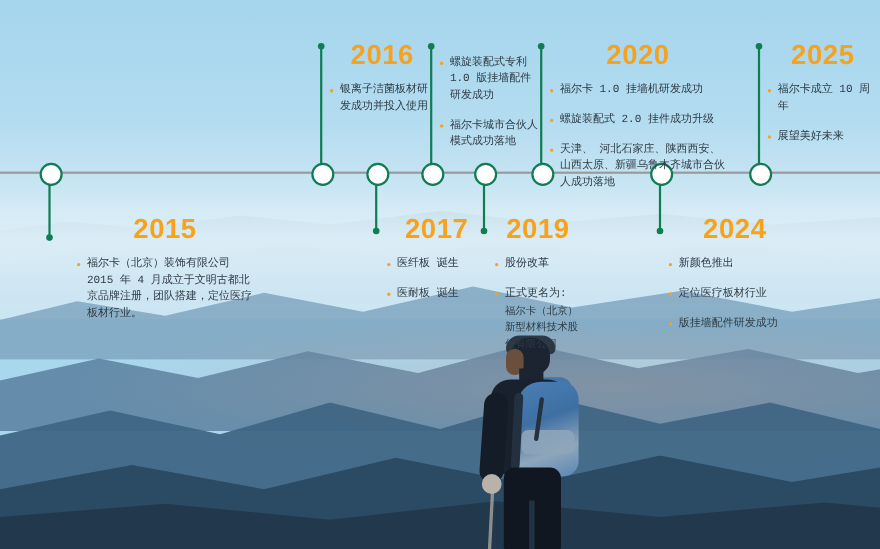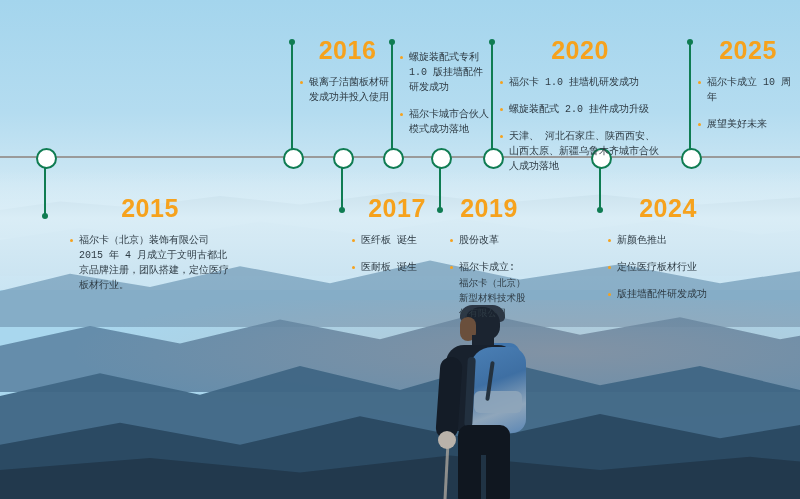--- a/index.html
+++ b/index.html
@@ -174,21 +174,21 @@
   </div>
 
   <div class="stem down" style="left:440px;top:158px;height:52px;">
       <span class="cap"></span>
     </div>
   <div class="node" style="left:440px;"></div>
   <div class="block" style="left:450px;top:196px;width:78px;">
     <div class="year">2019</div>
     <ul class="bullets">
       <li>股份改革</li>
-      <li>福尔卡成立:</li>
+      <li>正式更名为:</li>
     </ul>
     <div class="plain">福尔卡（北京）新型材料技术股份有限公司</div>
   </div>
 
   <div class="stem up" style="left:492px;top:42px;height:112px;">
       <span class="cap"></span>
     </div>
   <div class="node" style="left:492px;"></div>
   <div class="block" style="left:500px;top:38px;width:160px;">
     <div class="year">2020</div>

